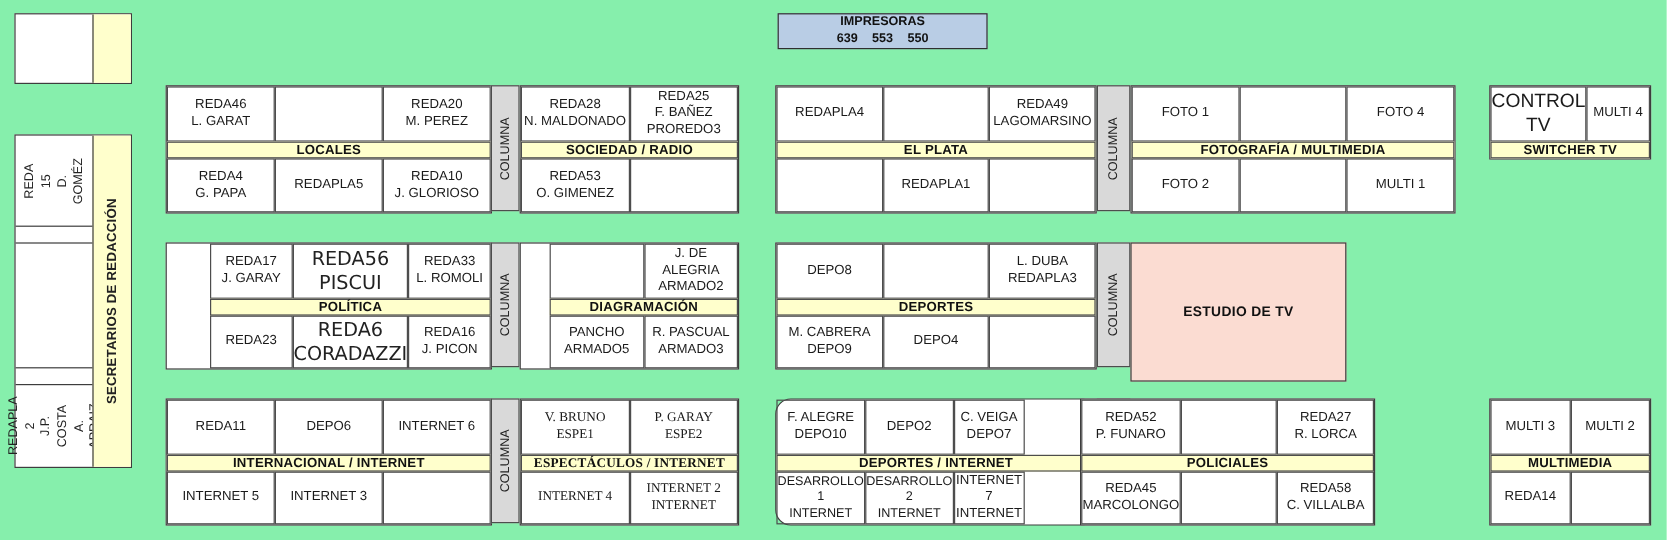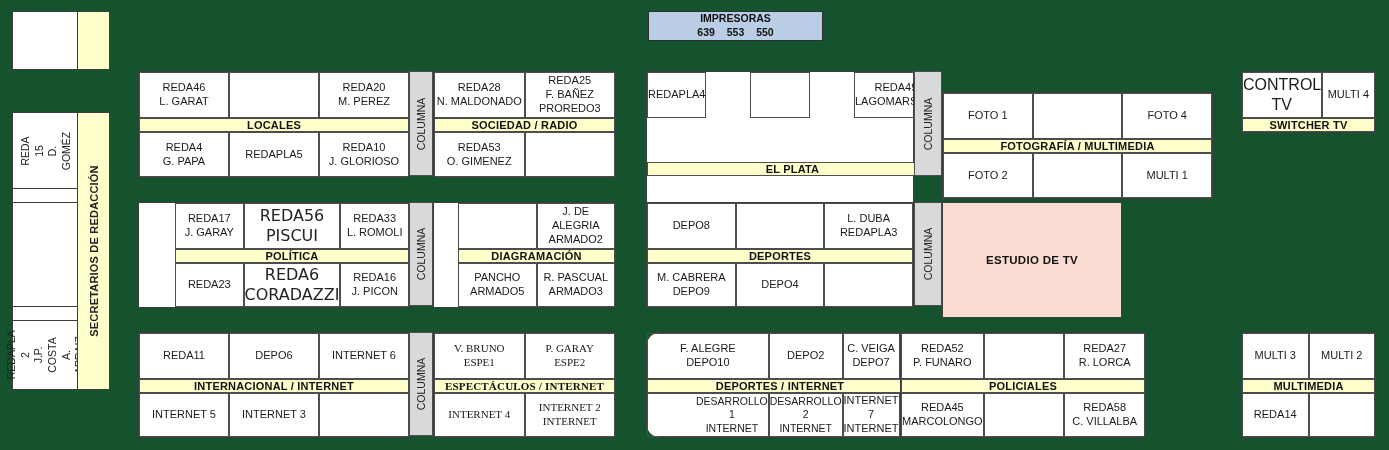--- a/index.html
+++ b/index.html
@@ -1,18 +1,18 @@
 <!DOCTYPE html>
 <html><head>
 <meta charset="utf-8">
 <style>
   html,body { margin:0; padding:0; background:#ffffff; }
   #canvas {
     position:relative; width:1389px; height:450px; overflow:hidden;
-    font-family:"Liberation Sans", sans-serif; color:#111; background:#14532d;
+    font-family:"Liberation Sans", sans-serif; color:#111; background:#86efac;
   }
   .block {
     position:absolute; display:grid; box-sizing:border-box;
     border:1px solid #3d3d3d; background:#fff;
   }
   .cell {
     border:1px solid #4d4d4d; display:flex; align-items:center; justify-content:center;
     text-align:center; font-size:11px; line-height:1.25; white-space:pre-line;
     box-sizing:border-box; color:#1a1a1a;
   }
@@ -107,36 +107,36 @@
 N. MALDONADO</div>
     <div class="cell">REDA25
 F. BAÑEZ
 PROREDO3</div>
     <div class="hdr">SOCIEDAD / RADIO</div>
     <div class="cell">REDA53
 O. GIMENEZ</div>
     <div class="cell"></div>
   </div>
 
-  <div class="block" style="left:646px; top:71px; width:268px; grid-template-columns:1fr 1fr 1fr; grid-template-rows:46px 14px 45px;gap:44px;">
+  <div class="block" style="left:646px; top:71px; width:268px; grid-template-columns:1fr 1fr 1fr; grid-template-rows:46px 14px 45px;">
     <div class="cell">REDAPLA4</div>
     <div class="cell"></div>
     <div class="cell">REDA49
 LAGOMARSINO</div>
     <div class="hdr">EL PLATA</div>
     <div class="cell"></div>
     <div class="cell">REDAPLA1</div>
     <div class="cell"></div>
   </div>
 
   <div class="columna" style="left:914px; top:71px; width:28px; height:105px;">
     <span class="vtext">COLUMNA</span>
   </div>
 
-  <div class="block" style="left:942px; top:71px; width:271px; grid-template-columns:1fr 1fr 1fr; grid-template-rows:46px 14px 45px;margin-top:21px;">
+  <div class="block" style="left:942px; top:71px; width:271px; grid-template-columns:1fr 1fr 1fr; grid-template-rows:46px 14px 45px;">
     <div class="cell">FOTO 1</div>
     <div class="cell"></div>
     <div class="cell">FOTO 4</div>
     <div class="hdr">FOTOGRAFÍA / MULTIMEDIA</div>
     <div class="cell">FOTO 2</div>
     <div class="cell"></div>
     <div class="cell">MULTI 1</div>
   </div>
 
   <div class="block" style="left:1241px; top:71px; width:135px; grid-template-columns:1fr 1fr; grid-template-rows:46px 14px;">
@@ -220,21 +220,21 @@
 INTERNET</div>
   </div>
 
   <div class="block" style="left:646px; top:332px; width:268px; grid-template-columns:1fr 1fr 1fr 1fr; grid-template-rows:46px 14px 44px;border-radius:13px;">
     <div class="cell">F. ALEGRE
 DEPO10</div>
     <div class="cell">DEPO2</div>
     <div class="cell">C. VEIGA
 DEPO7</div>
     <div class="hdr">DEPORTES / INTERNET</div>
-    <div class="cell" style="font-size:10.5px;padding-left:48px;">DESARROLLO 1
+    <div class="cell" style="font-size:10.5px;">DESARROLLO 1
 INTERNET</div>
     <div class="cell" style="font-size:10.5px;">DESARROLLO 2
 INTERNET</div>
     <div class="cell">INTERNET 7
 INTERNET</div>
   </div>
 
   <div class="columna" style="left:914px; top:332px; width:28px; height:104px;">
     <span class="vtext">COLUMNA</span>
   </div>

